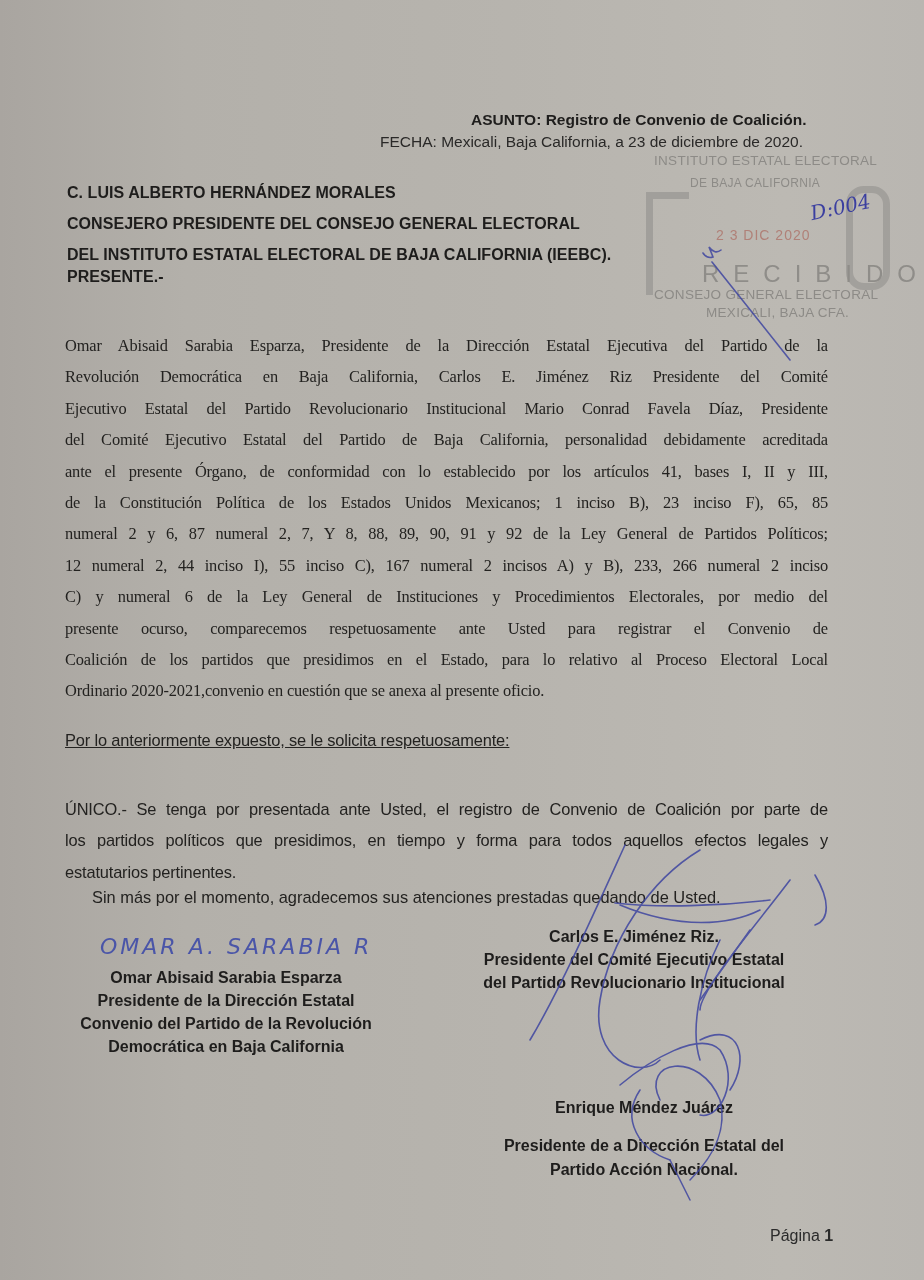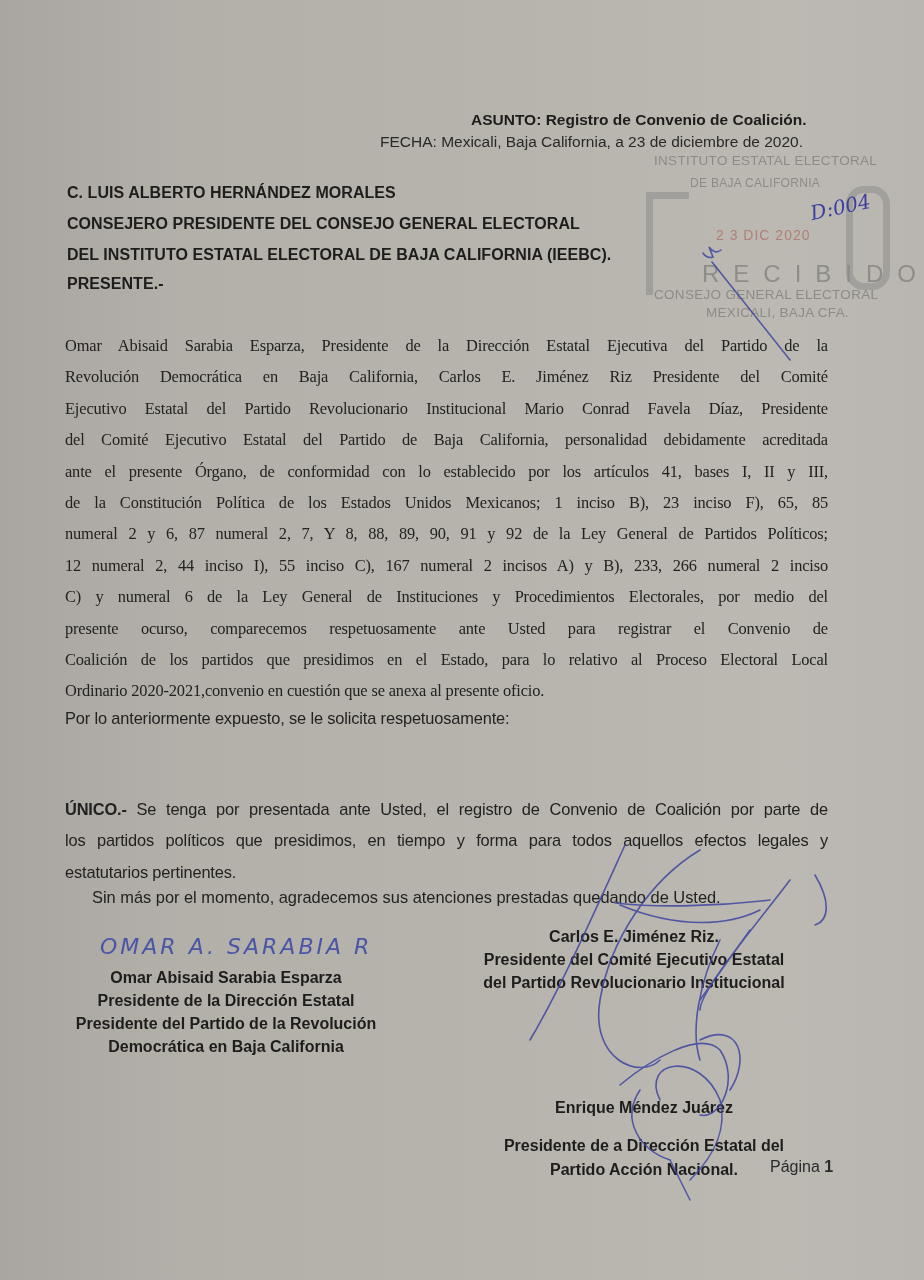--- a/index.html
+++ b/index.html
@@ -13,44 +13,44 @@
   .page { position: absolute; inset: 0; padding-left: 8px; }
   .abs { position: absolute; white-space: nowrap; }
 
   .asunto { left: 471px; top: 111px; font-size: 15.5px; font-weight: bold; }
   .fecha  { left: 380px; top: 133px; font-size: 15.5px; color: #2a2928; }
 
   .addr { left: 67px; font-size: 16px; font-weight: bold; letter-spacing: 0.05px; }
   .addr.l1 { top: 184px; }
   .addr.l2 { top: 215px; }
   .addr.l3 { top: 246px; }
-  .addr.l4 { top: 275px; }
+  .addr.l4 { top: 268px; }
 
   .body-p {
     position: absolute; left: 65px; width: 763px;
     font-size: 16.4px; line-height: 31.4px;
     text-align: justify; color: #232220;
     font-family: "Liberation Sans", sans-serif;
     letter-spacing: -0.15px;
   }
   .body-p .ln { display: block; text-align: justify; text-align-last: justify; height: 31.4px; white-space: nowrap; }
   .body-p .ln.last { text-align-last: left; }
   .p1 { top: 330px; font-family: Liberation Serif, serif; }
-  .p2 { top: 703px; }
+  .p2 { top: 725px; text-decoration: underline; }
   .p3 { top: 794px; }
-  .p3 b { font-weight: bold; }
+  .p3 b { font-weight: normal; }
   .p4 { left: 92px; top: 888px; font-size: 16.4px; color: #232220; }
 
   .sig-block { position: absolute; text-align: center; font-weight: bold; font-size: 16px; line-height: 23px; color: #1e1d1c; }
   .sig-omar { left: 60px; top: 966px; width: 332px; }
   .sig-carlos { left: 440px; top: 925px; width: 388px; }
   .sig-enrique { left: 470px; top: 1096px; width: 348px; line-height: 24px; }
   .sig-enrique .role { margin-top: 14px; }
 
-  .pagina { left: 770px; top: 1158px; font-size: 16px; color: #2b2b2b; }
+  .pagina { left: 770px; top: 1227px; font-size: 16px; color: #2b2b2b; }
   .pagina b { font-weight: bold; }
 
   
   .stamp { position: absolute; left: 650px; top: 150px; width: 240px; height: 180px; color: #8e8c88; }
   .stamp .t1 { position: absolute; left: 4px; top: 3px; font-size: 13.5px; letter-spacing: 0.3px; color: #8d8b87; }
   .stamp .t2 { position: absolute; left: 40px; top: 26px; font-size: 12px; letter-spacing: 0.3px; color: #8d8b87; }
   .stamp .date { position: absolute; left: 66px; top: 77px; font-size: 14px; color: #b08178; letter-spacing: 1px; font-family: "Liberation Sans Narrow", "Liberation Sans", sans-serif; }
   .stamp .recib { position: absolute; left: 52px; top: 110px; font-size: 24px; letter-spacing: 14px; color: #8f8d89; }
   .stamp .t3 { position: absolute; left: 4px; top: 137px; font-size: 13.5px; letter-spacing: 0.3px; color: #8d8b87; }
   .stamp .t4 { position: absolute; left: 56px; top: 155px; font-size: 13.5px; letter-spacing: 0.3px; color: #8d8b87; }
@@ -111,21 +111,21 @@
     <span class="ln last">estatutarios pertinentes.</span>
   </div>
 
   <div class="abs p4">Sin más por el momento, agradecemos sus atenciones prestadas quedando de Usted.</div>
 
   <div class="ink omar-sig">OMAR A. SARABIA R</div>
 
   <div class="sig-block sig-omar">
     <div>Omar Abisaid Sarabia Esparza</div>
     <div>Presidente de la Dirección Estatal</div>
-    <div>Presidente del Partido de la Revolución</div>
+    <div>Convenio del Partido de la Revolución</div>
     <div>Democrática en Baja California</div>
   </div>
 
   <div class="sig-block sig-enrique">
     <div>Enrique Méndez Juárez</div>
     <div class="role">Presidente de a Dirección Estatal del</div>
     <div>Partido Acción Nacional.</div>
   </div>
 
   <div class="sig-block sig-carlos">

